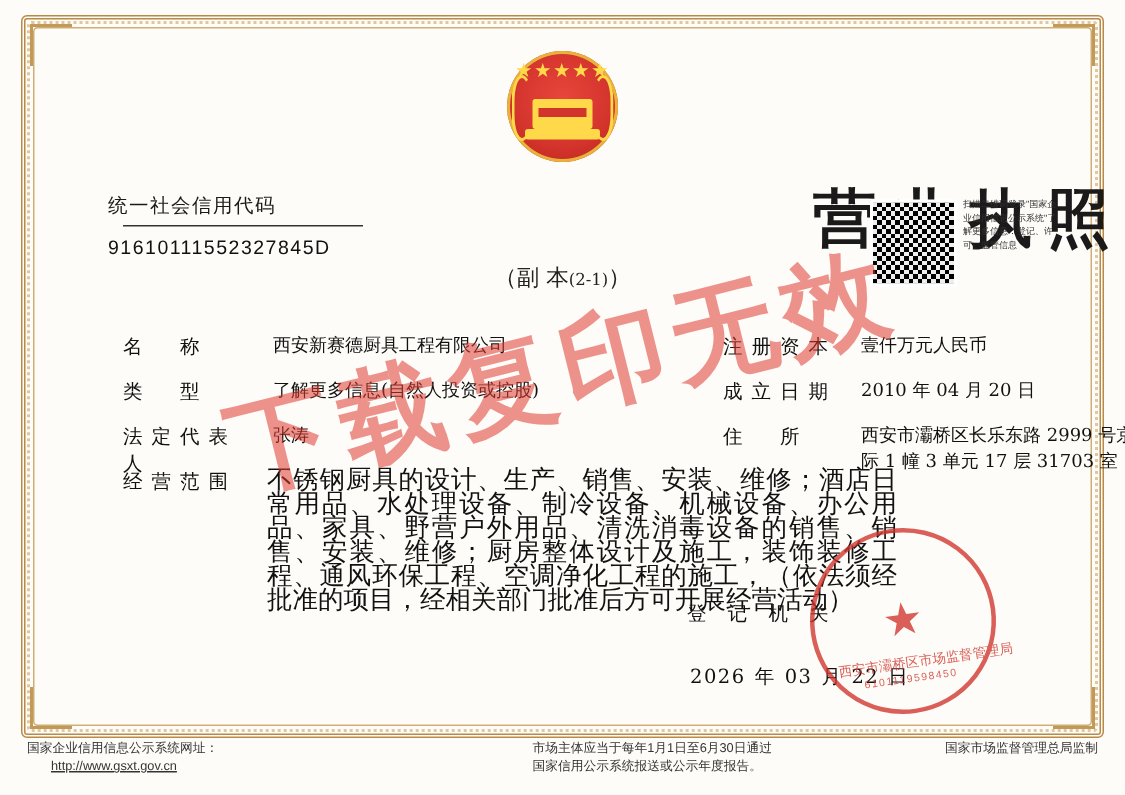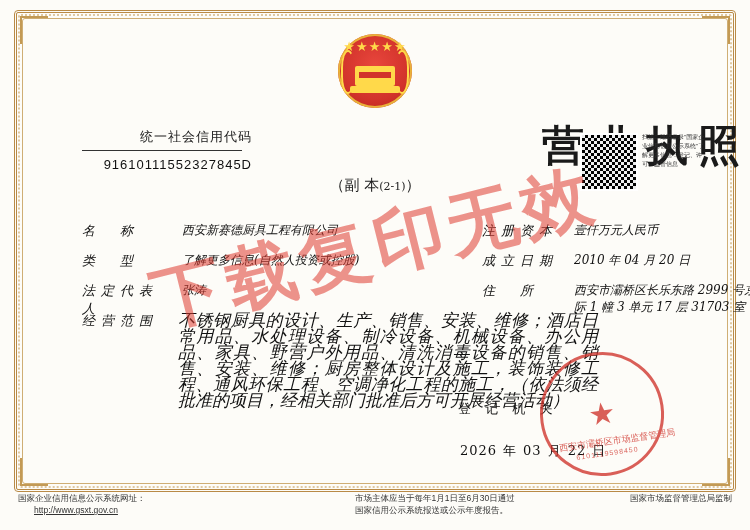--- a/index.html
+++ b/index.html
@@ -136,21 +136,21 @@
     font-size: 11px;
     vertical-align: baseline;
   }
 
   
   .code-block {
     position: absolute;
     left: 72px;
     top: 128px;
     width: 180px;
-    text-align: right;
+    text-align: left;
   }
   .code-label {
     font-size: 13px;
     color: #1a1a1a;
     letter-spacing: 1px;
     font-family: "DejaVu Serif", serif;
   }
   .code-line {
     width: 160px;
     height: 1px;
@@ -187,21 +187,20 @@
     line-height: 9px;
     color: #333;
   }
 
   
   .fields {
     position: absolute;
     left: 82px;
     top: 222px;
     right: 48px;
-    font-style: italic;
   }
   .row {
     position: relative;
     min-height: 30px;
   }
   .flabel {
     position: absolute;
     left: 0;
     top: 0;
     width: 92px;

